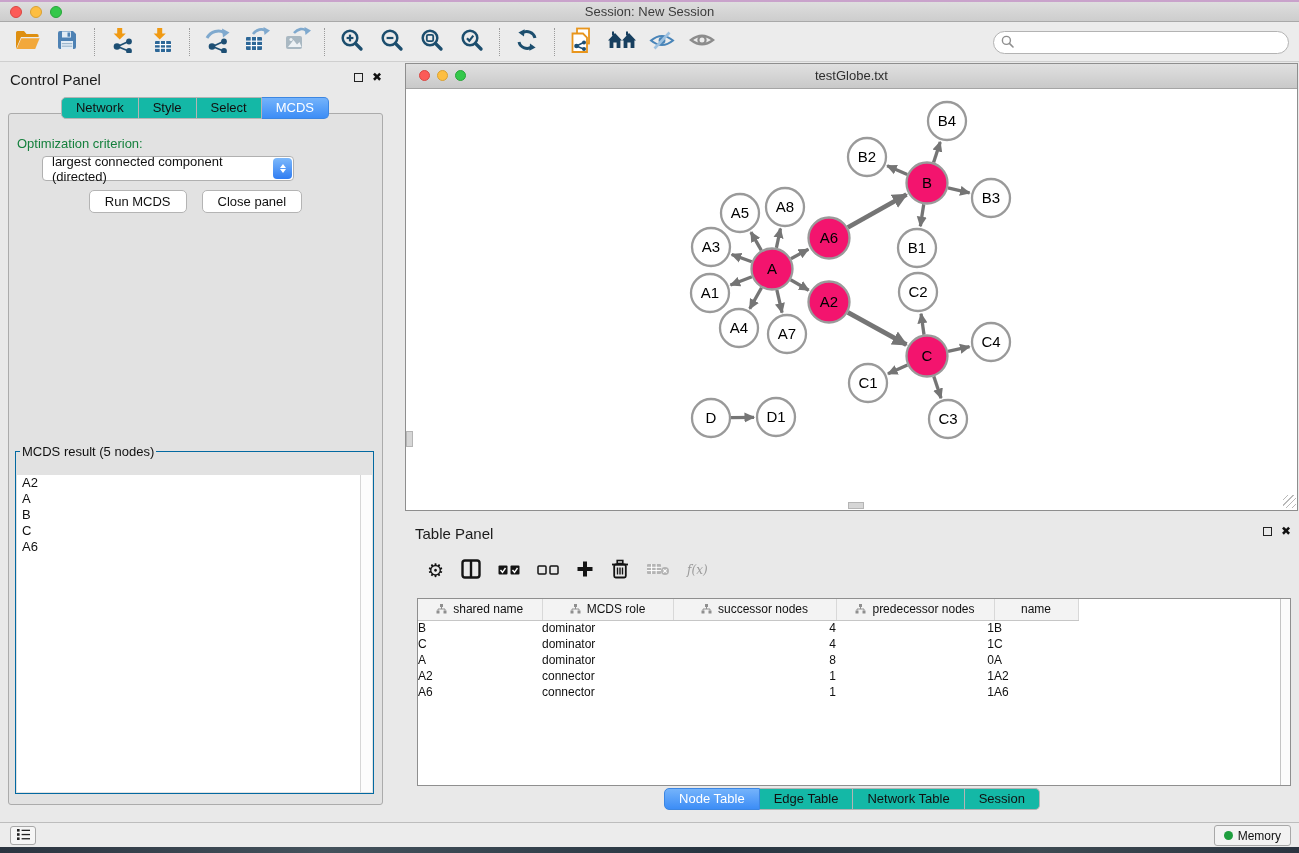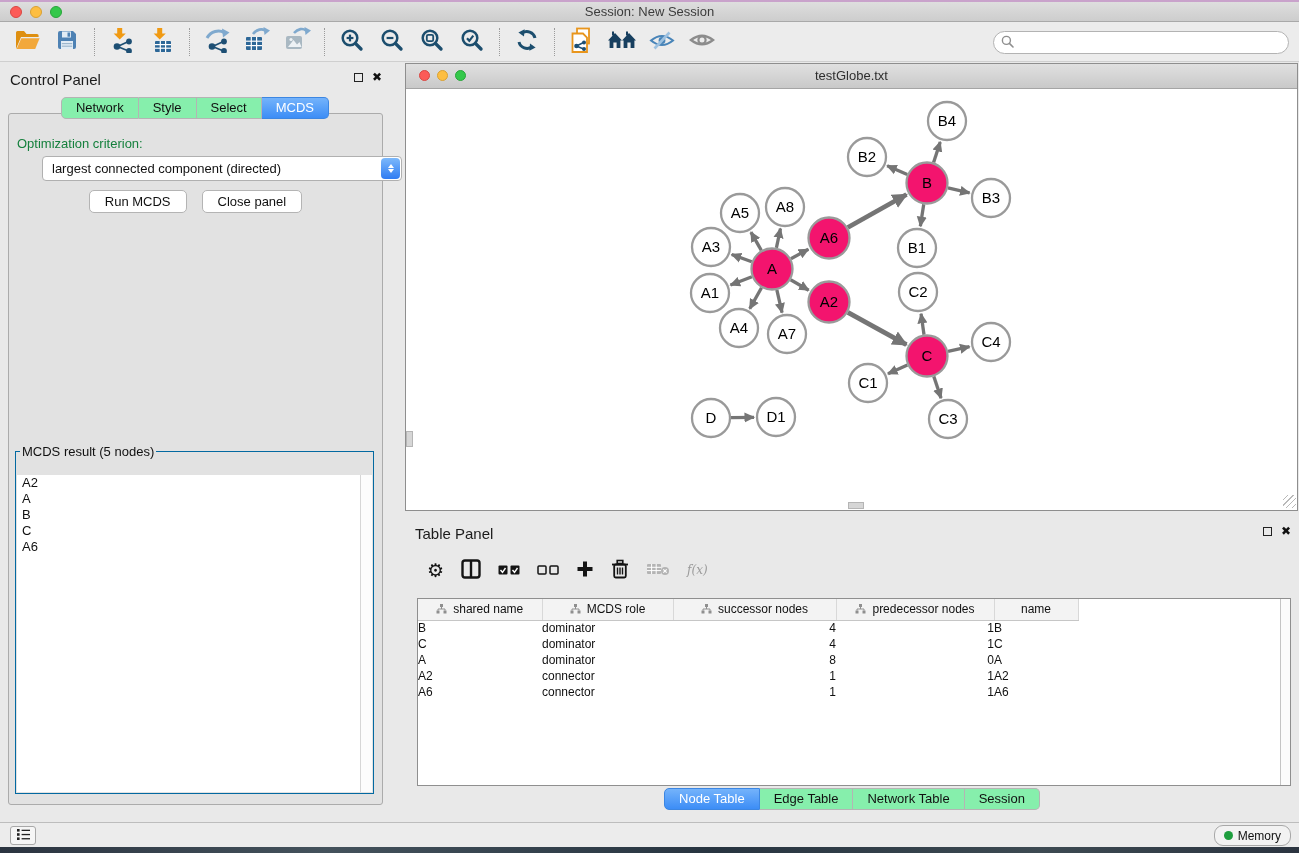--- a/index.html
+++ b/index.html
@@ -35,28 +35,28 @@
   .panel-head { position:absolute; left:0; right:0; height:26px; }
   .panel-head .phtitle { position:absolute; left:10px; top:5px; font-size:15px; color:#1c1c1c; }
   .phicons { position:absolute; right:8px; top:5px; display:flex; gap:9px; align-items:center; }
   .float-ic { width:9px; height:9px; border:1.5px solid #222; display:inline-block; }
   .close-ic { font-size:12px; font-weight:bold; color:#111; line-height:12px; }
 
   
   .control-panel { position:absolute; left:0; top:0; width:390px; height:760px; }
   .cp-tabs { position:absolute; top:35px; left:0; right:0; display:flex; justify-content:center; z-index:2; }
   .segctl { display:flex; }
-  .seg { background:#86efac; border:1px solid #b4b4b4; border-left:none; padding:2px 14px 3px; font-size:13px; color:#111; cursor:default; }
+  .seg { background:#14b8a6; border:1px solid #b4b4b4; border-left:none; padding:2px 14px 3px; font-size:13px; color:#111; cursor:default; }
   .seg:first-child { border-left:1px solid #b4b4b4; border-radius:5px 0 0 5px; }
   .seg:last-child { border-radius:0 5px 5px 0; }
   .seg.active { background:linear-gradient(#74b3fb,#3c8df6); border-color:#3c86e2; color:#fff; }
   .cp-body { position:absolute; left:8px; top:51px; width:375px; height:692px; background:#e2e2e2;
     border:1px solid #ababab; border-radius:3px; }
   .opt-label { position:absolute; top:22px; left:8px; right:0; text-align:left; font-size:13px; color:#15803d; }
-  .dropdown { position:absolute; top:42px; left:33px; width:360px; height:25px; background:#fff;
+  .dropdown { position:absolute; top:42px; left:33px; width:252px; height:25px; background:#fff;
     border:1px solid #b0b0b0; border-radius:4px; display:flex; align-items:center; }
   .dropdown .ddtext { padding-left:9px; font-size:13px; color:#111; flex:1; }
   .stepper { width:19px; height:21px; margin-right:1px; border-radius:4px;
     background:linear-gradient(#7db9fb,#2f7cf2); display:flex; flex-direction:column; align-items:center; justify-content:center; gap:1px; }
   .chev { width:0; height:0; border-left:3.5px solid transparent; border-right:3.5px solid transparent; }
   .chev.up { border-bottom:4px solid #fff; }
   .chev.dn { border-top:4px solid #fff; }
   .btn-row { position:absolute; top:76px; left:0; right:0; display:flex; justify-content:center; gap:15px; }
   .pbtn { background:#fff; border:1px solid #b4b4b4; border-radius:5px; padding:3px 15px; font-size:13px; color:#111; cursor:default; }
   .mcds-box { position:absolute; left:6px; right:8px; top:330px; bottom:10px;
@@ -94,21 +94,21 @@
   td.ar2 { text-align:right; padding-right:8px; }
   .hic { display:inline-block; vertical-align:-1px; margin-right:6px; }
   .tbl-scroll { position:absolute; right:0; top:0; bottom:0; width:10px; background:#fbfbfb; border-left:1px solid #c4c4c4; }
   .tp-tabs { position:absolute; left:0; right:0; top:268px; display:flex; justify-content:center; }
 
   
   .statusbar { position:absolute; left:0; top:822px; width:100%; height:25px; background:#ececec; border-top:1px solid #bdbdbd; }
   .list-btn { position:absolute; left:10px; top:3px; width:26px; height:19px; background:#f6f6f6;
     border:1px solid #a8a8a8; border-radius:3px; display:flex; align-items:center; justify-content:center; }
   .mem-btn { position:absolute; right:8px; top:2px; height:21px; background:#f2f2f2; border:1px solid #a8a8a8;
-    border-radius:9px; display:flex; align-items:center; gap:5px; padding:0 9px; font-size:12px; color:#111;margin-left:15px; }
+    border-radius:3px; display:flex; align-items:center; gap:5px; padding:0 9px; font-size:12px; color:#111;margin-left:15px; }
   .mem-dot { width:9px; height:9px; border-radius:50%; background:#1e9e3e; }
   .desktop-strip { position:absolute; left:0; top:847px; width:100%; height:6px;
     background:linear-gradient(90deg,#2b3440,#44525c 25%,#273440 55%,#3d4a52 80%,#2b3440); }
 </style>
 </head>
 <body>
 
 <div class="screen">
 
   <div class="titlebar">

